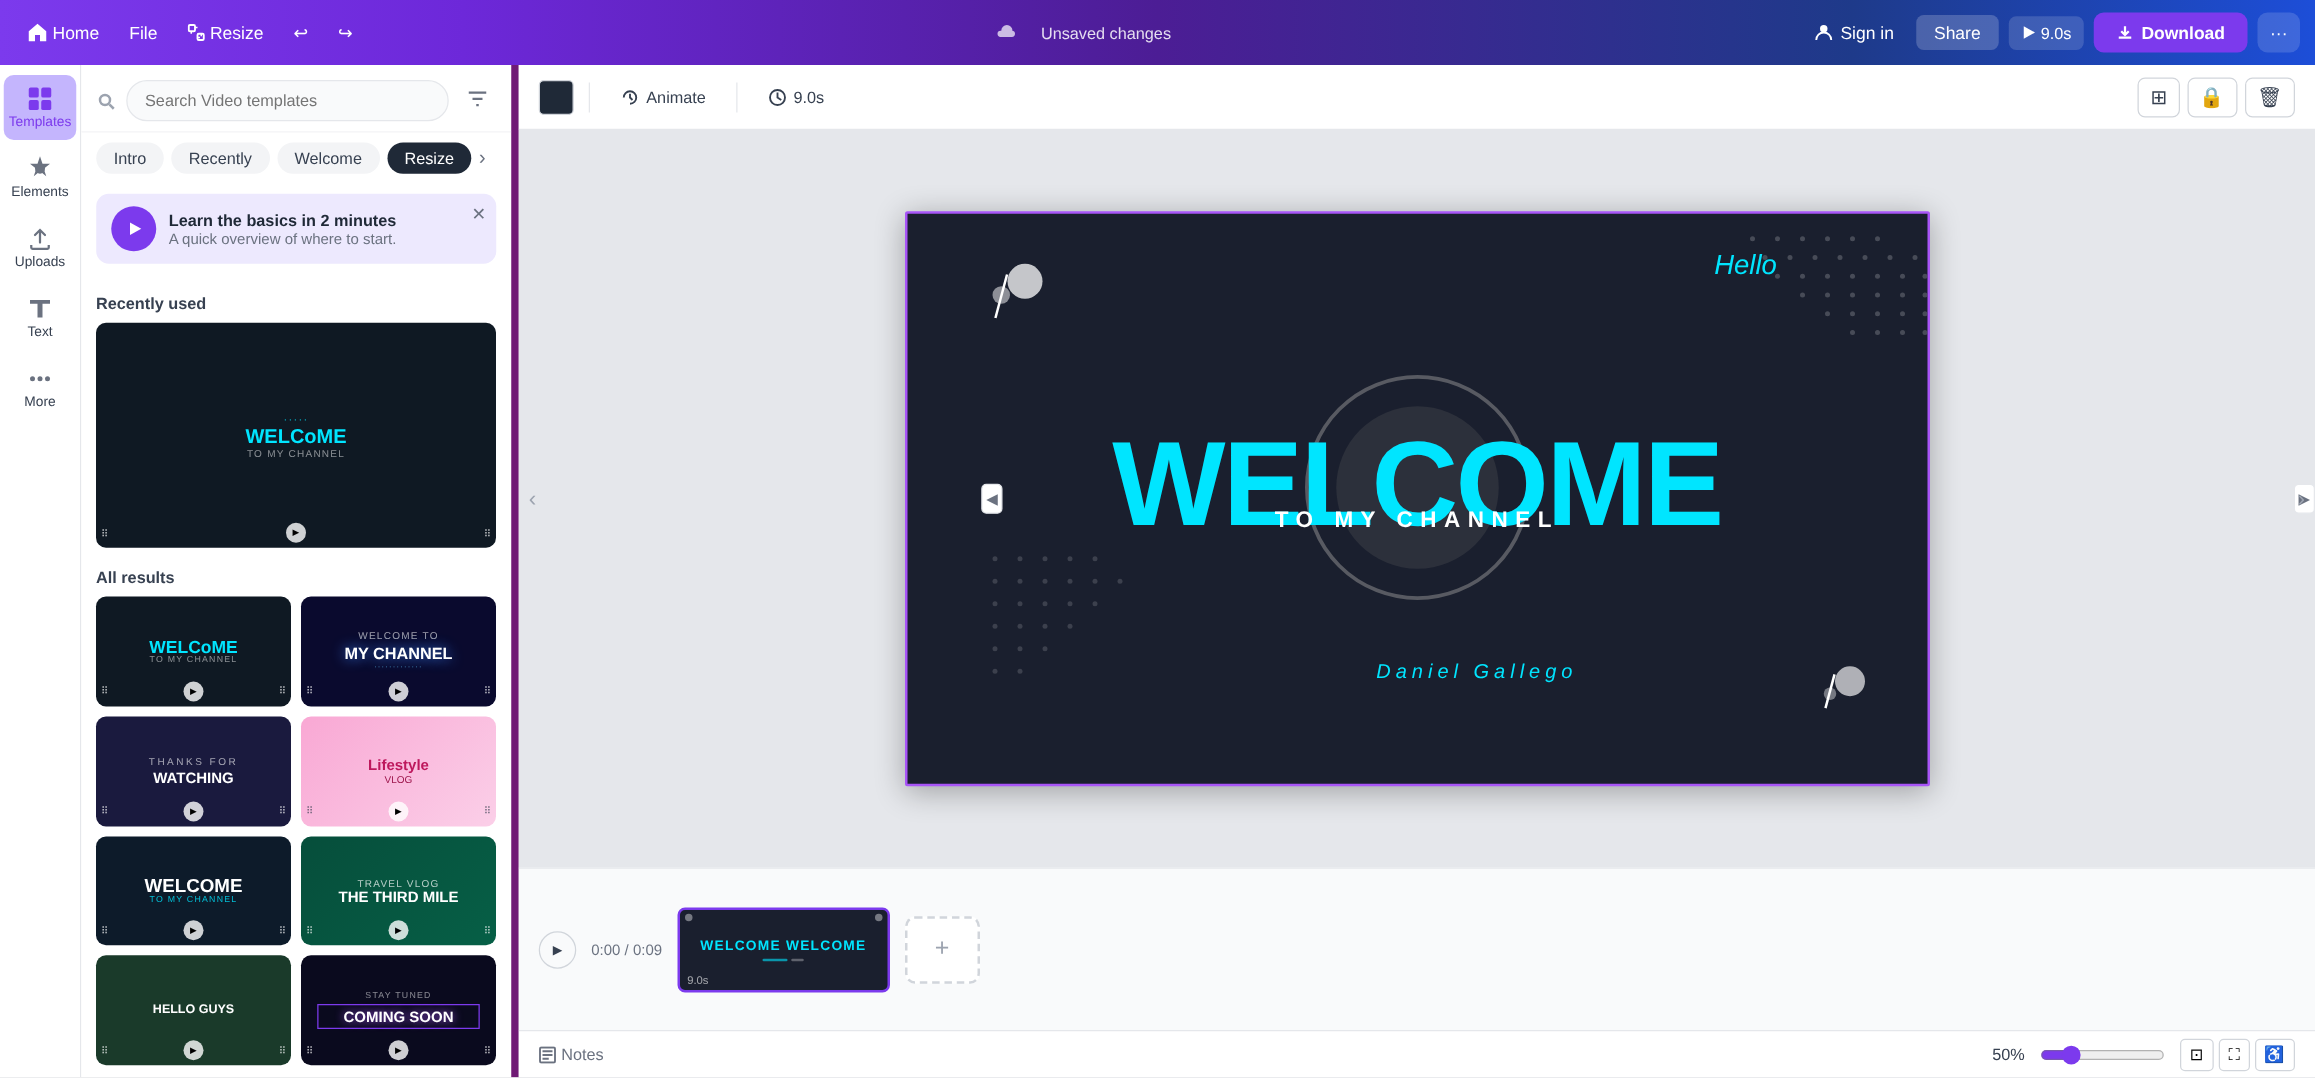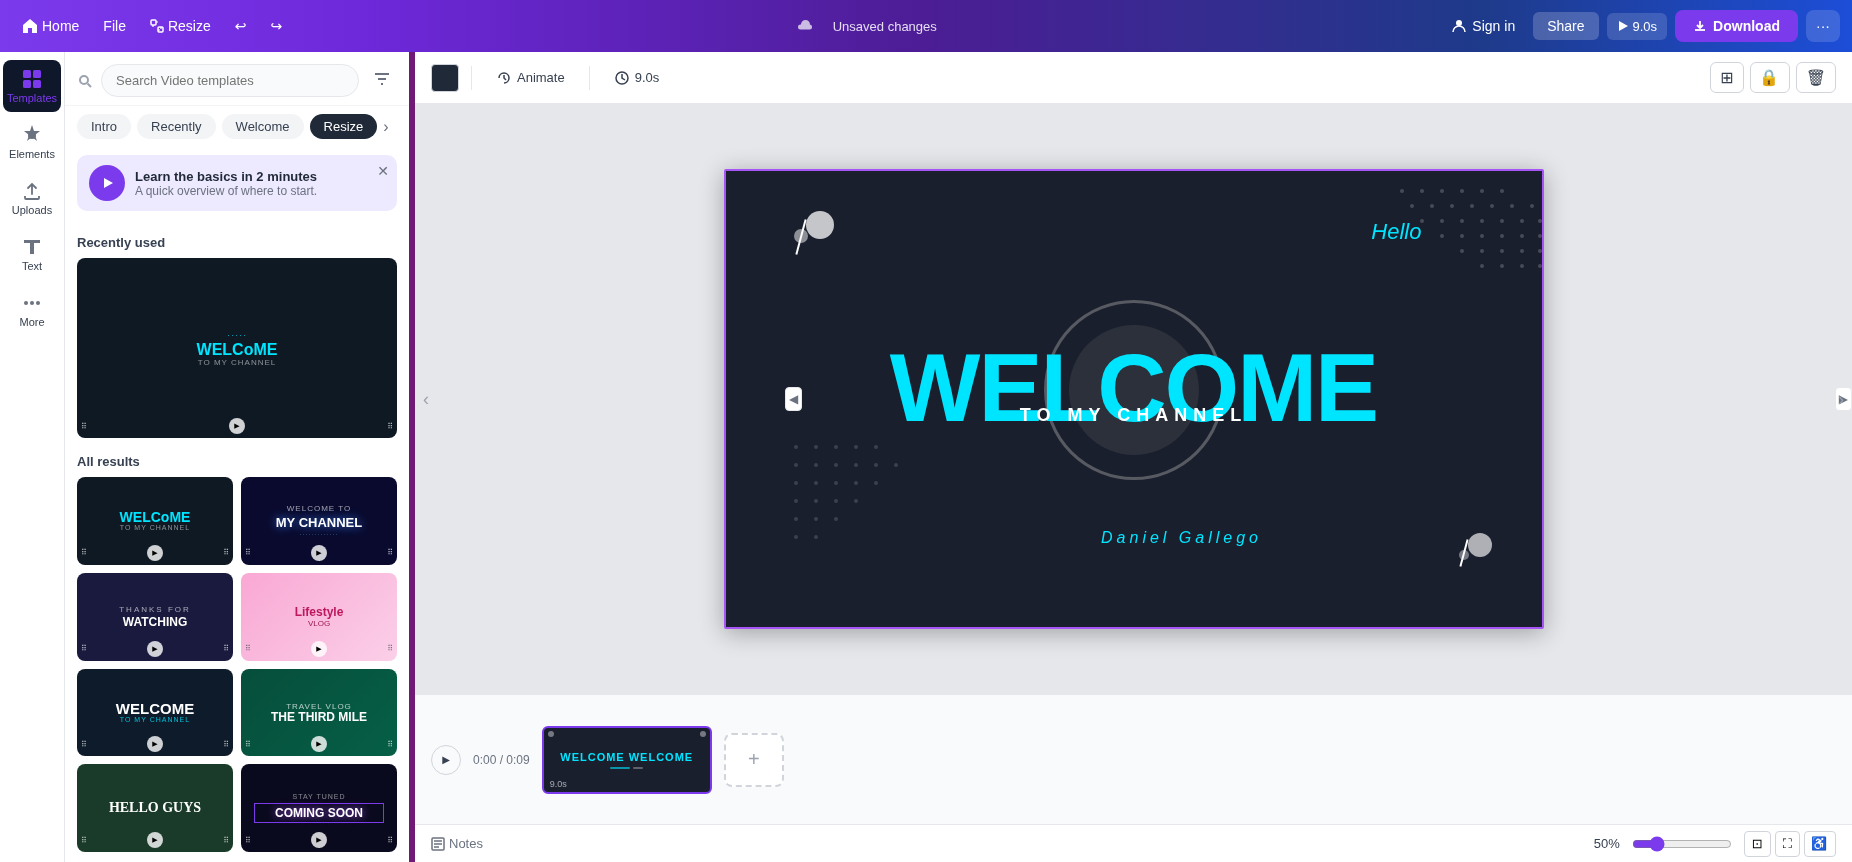--- a/index.html
+++ b/index.html
@@ -21,21 +21,21 @@
     .play-duration-btn { color: white; background: rgba(255,255,255,0.15); border: none; cursor: pointer; font-size: 13px; padding: 6px 10px; border-radius: 6px; display: flex; align-items: center; gap: 4px; }
     .download-btn { color: white; background: #7c3aed; border: none; cursor: pointer; font-size: 14px; font-weight: 600; padding: 8px 18px; border-radius: 8px; display: flex; align-items: center; gap: 6px; }
     .more-btn { color: white; background: rgba(255,255,255,0.15); border: none; cursor: pointer; font-size: 14px; padding: 8px 10px; border-radius: 8px; }
 
     
     .main { display: flex; flex: 1; overflow: hidden; }
 
     
     .sidebar-icons { width: 65px; background: white; display: flex; flex-direction: column; align-items: center; padding-top: 8px; gap: 4px; border-right: 1px solid #e5e7eb; flex-shrink: 0; }
     .sidebar-icon-item { display: flex; flex-direction: column; align-items: center; cursor: pointer; padding: 8px 6px; border-radius: 8px; width: 58px; gap: 2px; }
-    .sidebar-icon-item.active { background: #0f172a; }
+    .sidebar-icon-item.active { background: #c4b5fd; }
     .sidebar-icon-item svg { width: 22px; height: 22px; }
     .sidebar-icon-label { font-size: 11px; color: #374151; text-align: center; }
     .sidebar-icon-item.active .sidebar-icon-label { color: #7c3aed; }
 
     
     .templates-panel { width: 350px; background: white; border-right: 6px solid #701a75; display: flex; flex-direction: column; flex-shrink: 0; overflow: hidden; }
     .search-bar { display: flex; align-items: center; gap: 8px; padding: 12px 12px 8px; border-bottom: 1px solid #f3f4f6; }
     .search-input { flex: 1; border: 1.5px solid #e5e7eb; border-radius: 20px; padding: 8px 14px; font-size: 13px; outline: none; background: #f9fafb; }
     .filter-btn { background: none; border: none; cursor: pointer; padding: 6px; color: #6b7280; }
     .tag-row { display: flex; align-items: center; gap: 6px; padding: 8px 12px; overflow-x: auto; flex-shrink: 0; }
@@ -89,21 +89,21 @@
     .tr-btn { background: none; border: 1px solid #d1d5db; cursor: pointer; padding: 5px 9px; border-radius: 6px; font-size: 16px; color: #374151; }
 
     
     .canvas-viewport { flex: 1; display: flex; align-items: center; justify-content: center; position: relative; overflow: hidden; }
     .canvas-scroll-left { position: absolute; left: 8px; top: 50%; transform: translateY(-50%); background: none; border: none; cursor: pointer; color: #9ca3af; font-size: 18px; z-index: 10; }
     .canvas-scroll-right { position: absolute; right: 8px; top: 50%; transform: translateY(-50%); background: none; border: none; cursor: pointer; color: #9ca3af; font-size: 18px; z-index: 10; }
 
     .canvas-frame { width: 820px; height: 460px; background: #1a1f2e; position: relative; border-radius: 2px; box-shadow: 0 4px 24px rgba(0,0,0,0.3); border: 2px solid #a855f7; overflow: hidden; }
 
     
-    .canvas-hello { position: absolute; top: 48px; right: 120px; font-size: 22px; color: #00e5ff; font-style: italic; }
+    .canvas-hello { position: absolute; top: 28px; right: 120px; font-size: 22px; color: #00e5ff; font-style: italic; }
     .canvas-welcome { position: absolute; top: 50%; left: 50%; transform: translate(-50%, -60%); font-family: 'Arial Black', sans-serif; font-weight: 900; font-size: 96px; color: #00e5ff; letter-spacing: -2px; z-index: 2; white-space: nowrap; }
     .canvas-subtitle { position: absolute; top: 50%; left: 50%; transform: translate(-50%, 30%); font-size: 18px; color: white; letter-spacing: 6px; font-weight: 600; z-index: 2; white-space: nowrap; }
     .canvas-name { position: absolute; bottom: 80px; left: 50%; transform: translateX(-50%); font-size: 16px; color: #00e5ff; letter-spacing: 4px; font-style: italic; margin-left: 48px; }
     .canvas-circle { position: absolute; top: 50%; left: 50%; transform: translate(-50%, -55%); width: 180px; height: 180px; border-radius: 50%; border: 3px solid rgba(150,150,150,0.5); z-index: 1; }
     .canvas-circle-inner { position: absolute; top: 50%; left: 50%; transform: translate(-50%, -50%); width: 130px; height: 130px; border-radius: 50%; background: rgba(100,100,100,0.25); }
     .canvas-orb-tl { position: absolute; top: 40px; left: 80px; }
     .canvas-orb-tl .big-circle { width: 28px; height: 28px; background: rgba(255,255,255,0.7); border-radius: 50%; }
     .canvas-orb-tl .small-circle { width: 14px; height: 14px; background: rgba(255,255,255,0.5); border-radius: 50%; position: absolute; bottom: -4px; left: -10px; }
     .canvas-orb-tl .slash { position: absolute; top: 8px; left: -6px; width: 2px; height: 32px; background: white; transform: rotate(15deg); }
     .canvas-orb-br { position: absolute; bottom: 80px; right: 60px; }
@@ -378,21 +378,21 @@
               <span class="tmpl-dots">⠿</span>
               <div class="tmpl-play">▶</div>
               <span class="tmpl-dots">⠿</span>
             </div>
           </div>
         </div>
 
         <div class="template-card tmpl-hello">
           <div class="template-card-inner">
             <div style="text-align:center;">
-              <div class="tmpl-text tmpl-white" style="font-size:14px;font-family:Liberation Serif, serif;">HELLO GUYS</div>
+              <div class="tmpl-text tmpl-white" style="font-size:10px;">HELLO GUYS</div>
             </div>
             <div class="tmpl-small-controls">
               <span class="tmpl-dots">⠿</span>
               <div class="tmpl-play">▶</div>
               <span class="tmpl-dots">⠿</span>
             </div>
           </div>
         </div>
 
         <div class="template-card tmpl-coming">

